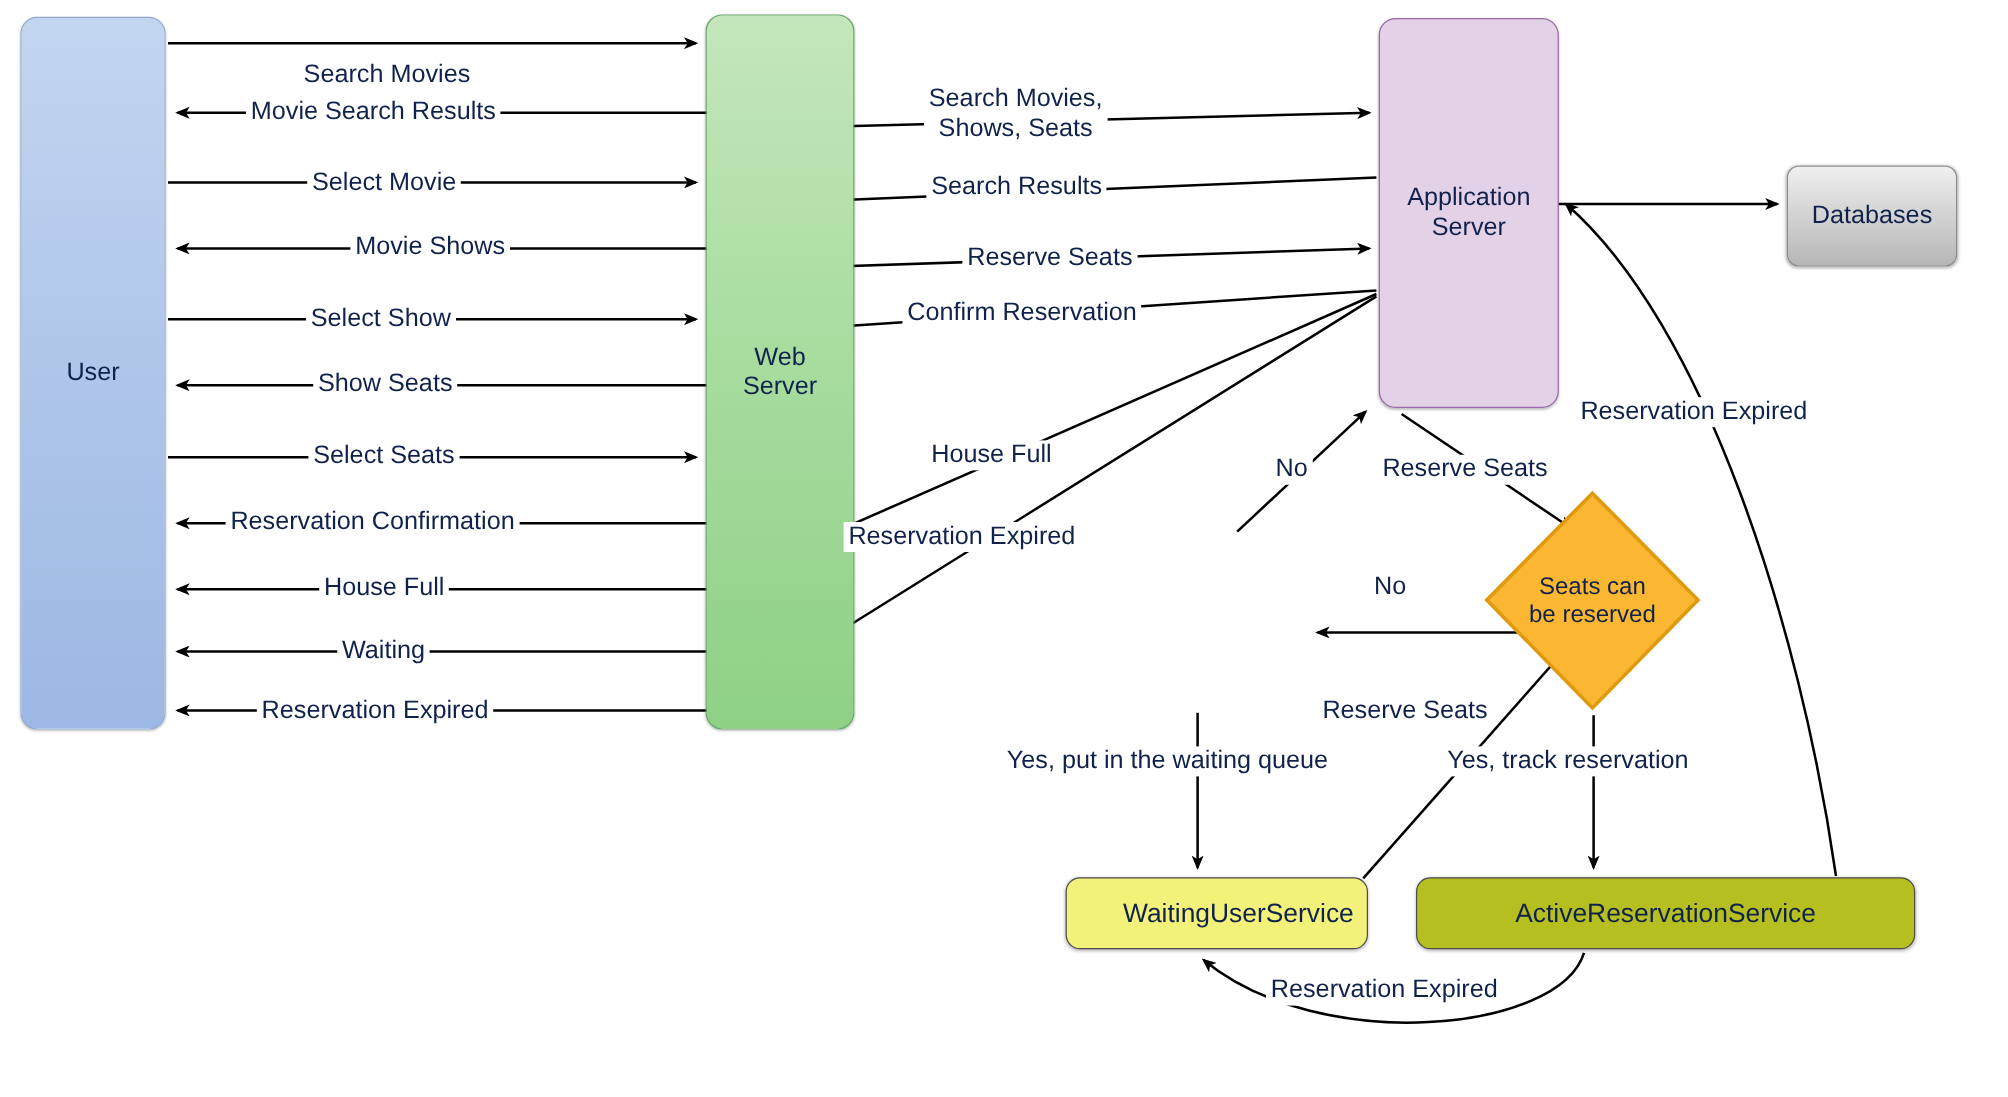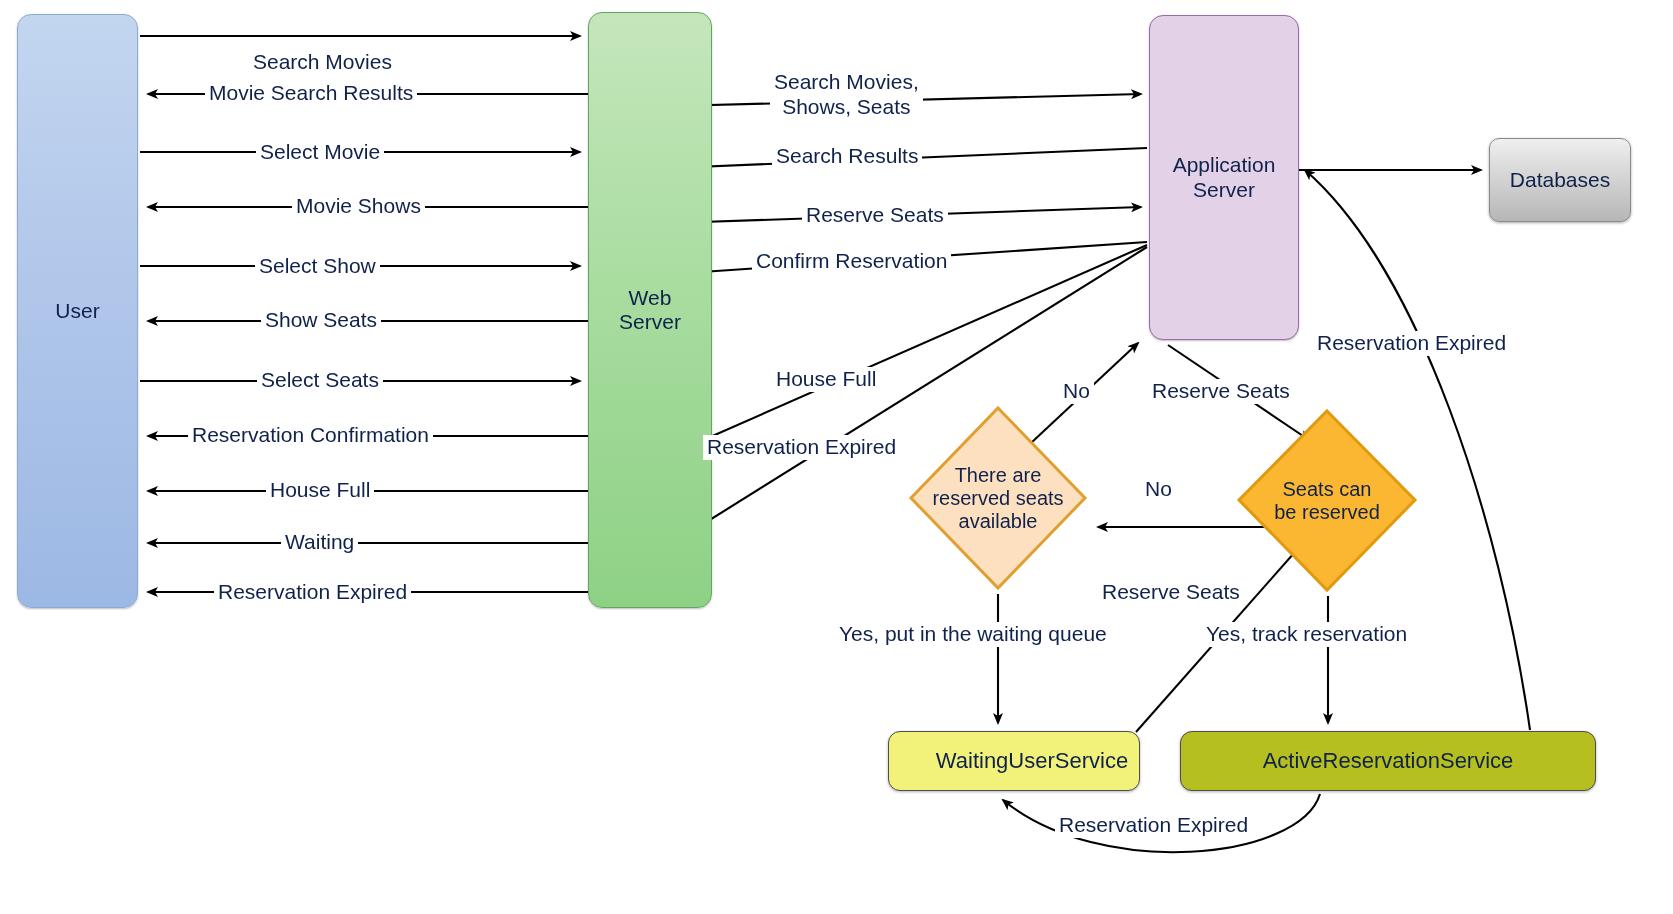--- a/index.html
+++ b/index.html
@@ -184,32 +184,20 @@
   </div>
 
   <div class="node service-box" id="node-waiting-user-service">
     <span>WaitingUserService</span>
   </div>
 
   <div class="node service-box" id="node-active-reservation-service">
     <span>ActiveReservationService</span>
   </div>
 
-  <div class="diamond-wrap" id="node-reserved-seats-available">
-    <svg width="180" height="186" viewBox="0 0 180 186">
-      <polygon points="90,3 177,93 90,183 3,93" fill="#fce0c0" stroke="#e0a030" stroke-width="3"></polygon>
-    </svg>
-    <div class="dtext">
-      <div>
-        <div>There are</div>
-        <div>reserved seats</div>
-        <div>available</div>
-      </div>
-    </div>
-  </div>
 
   <div class="diamond-wrap" id="node-seats-can-be-reserved">
     <svg width="182" height="185" viewBox="0 0 182 185">
       <polygon points="91,3 179,92 91,182 3,92" fill="#fbb731" stroke="#e09a10" stroke-width="3"></polygon>
     </svg>
     <div class="dtext">
       <div>
         <div>Seats can</div>
         <div>be reserved</div>
       </div>

